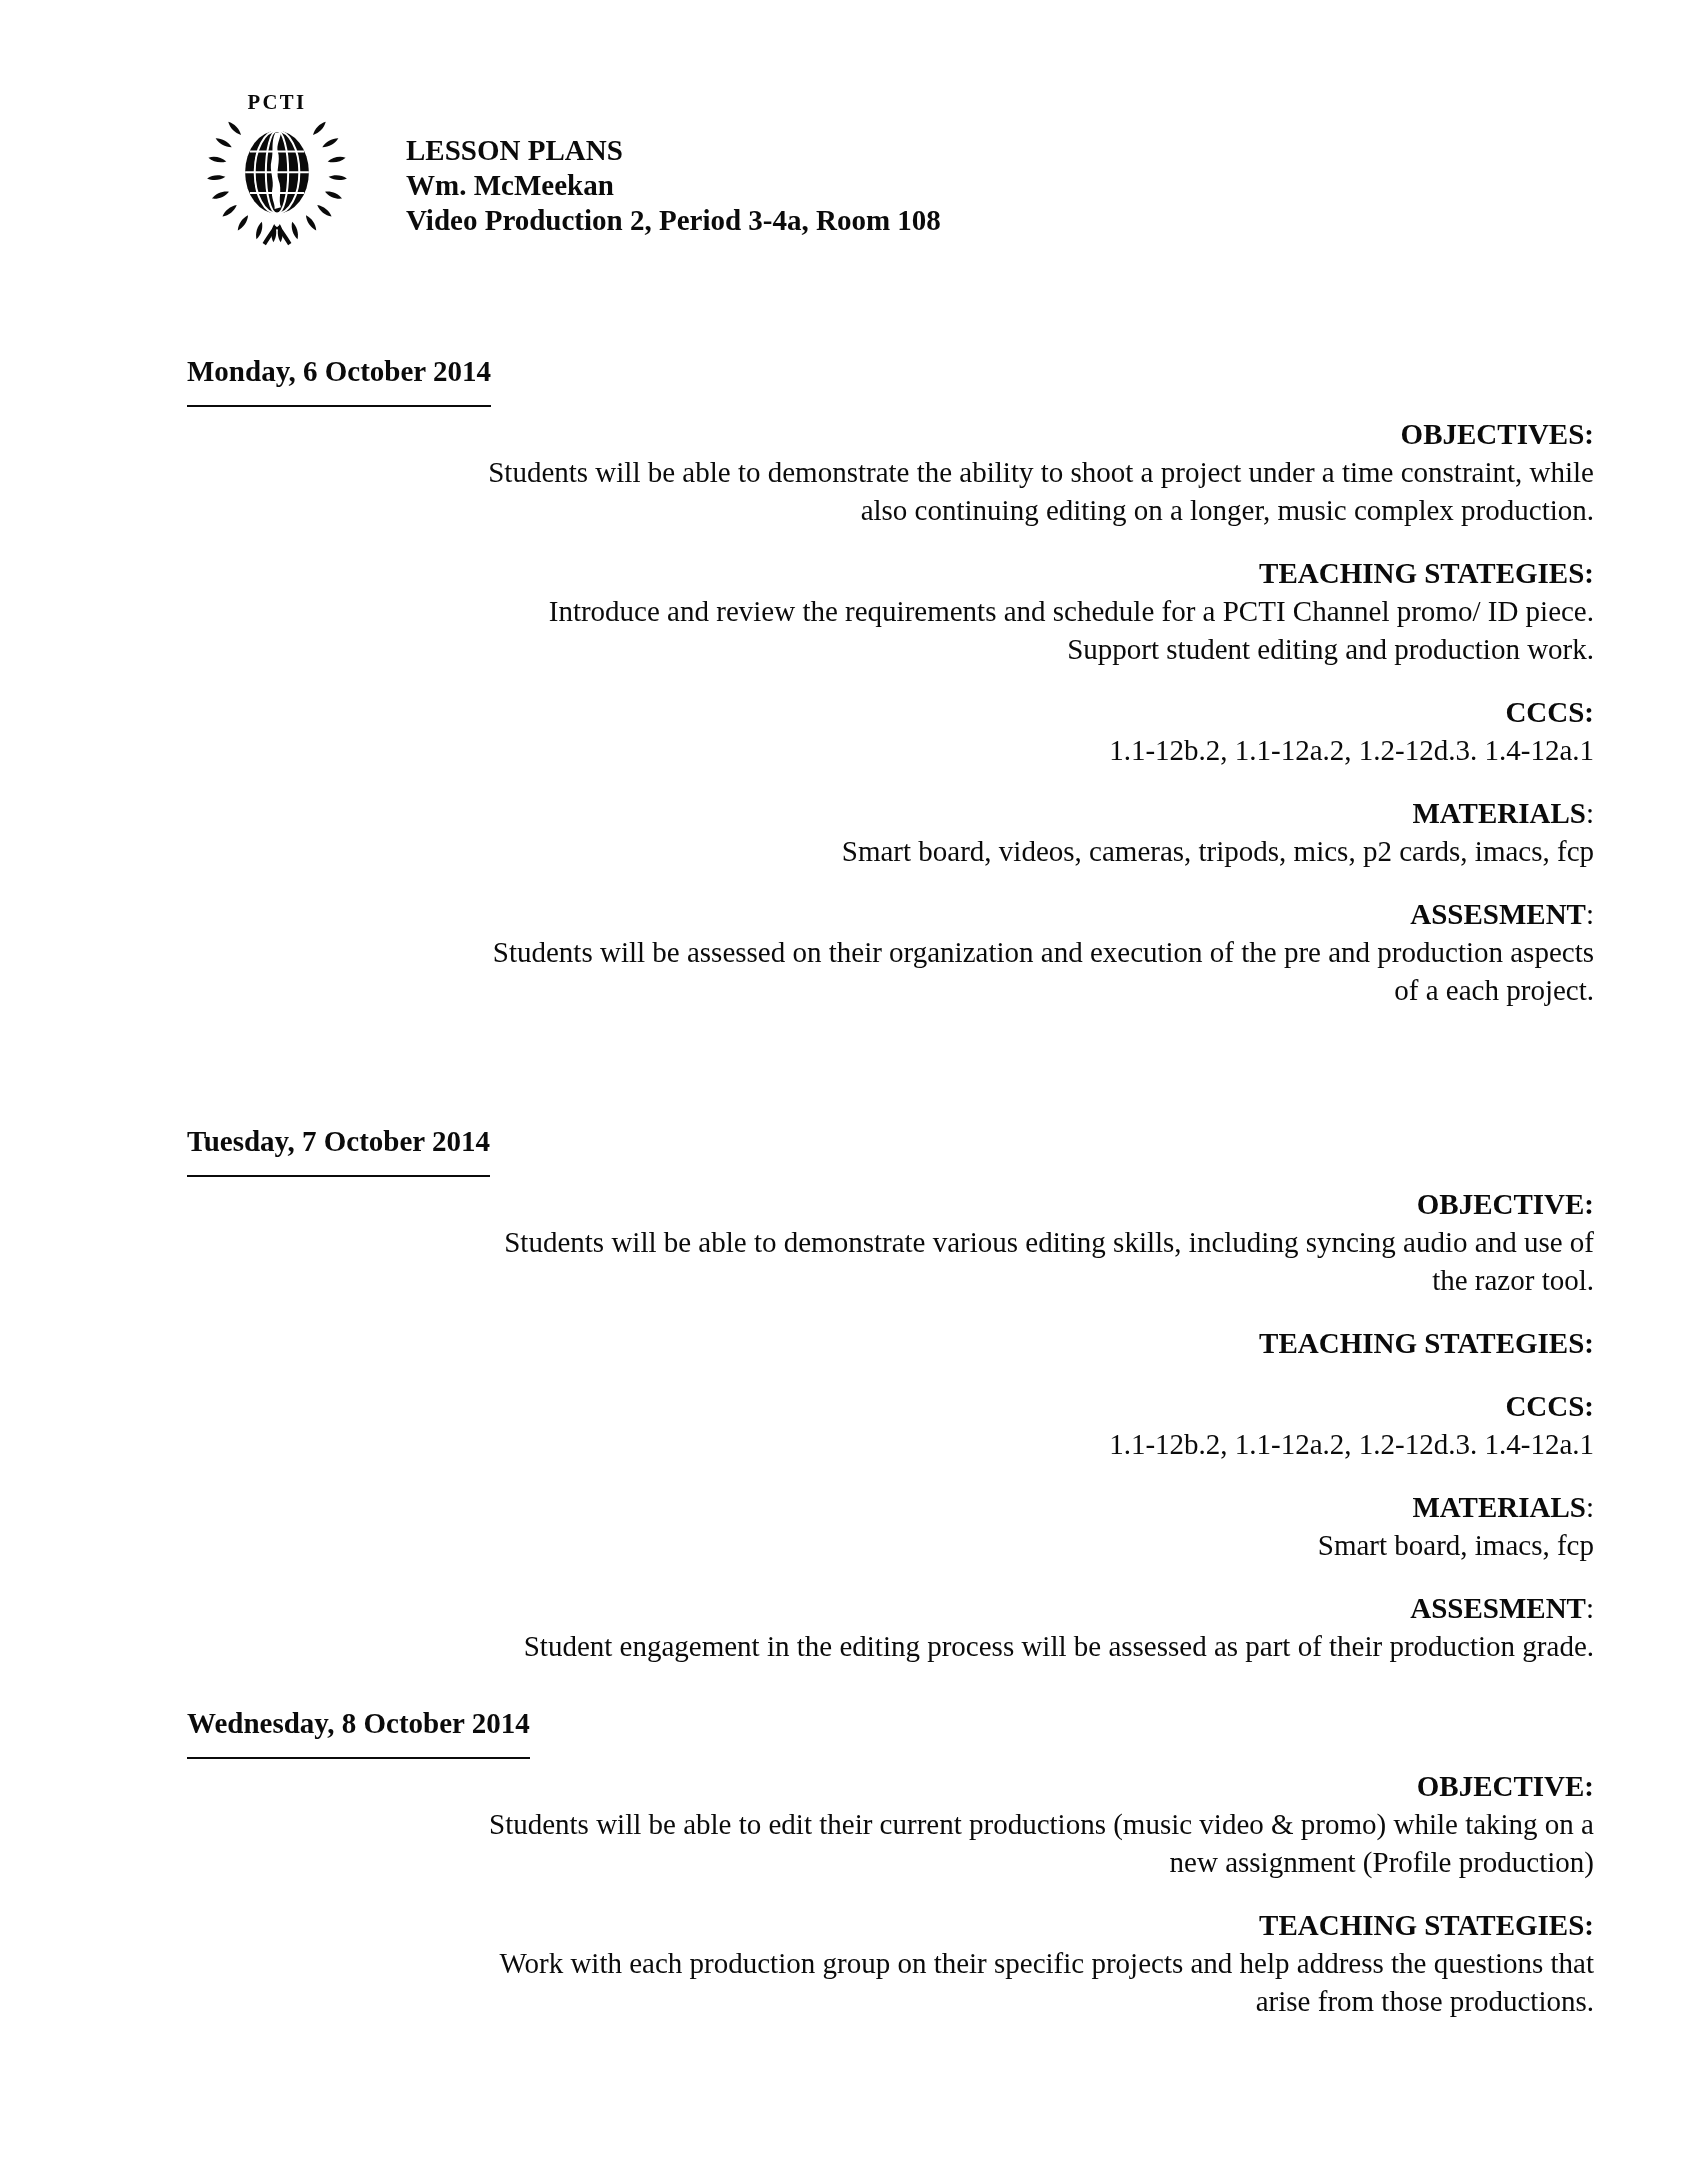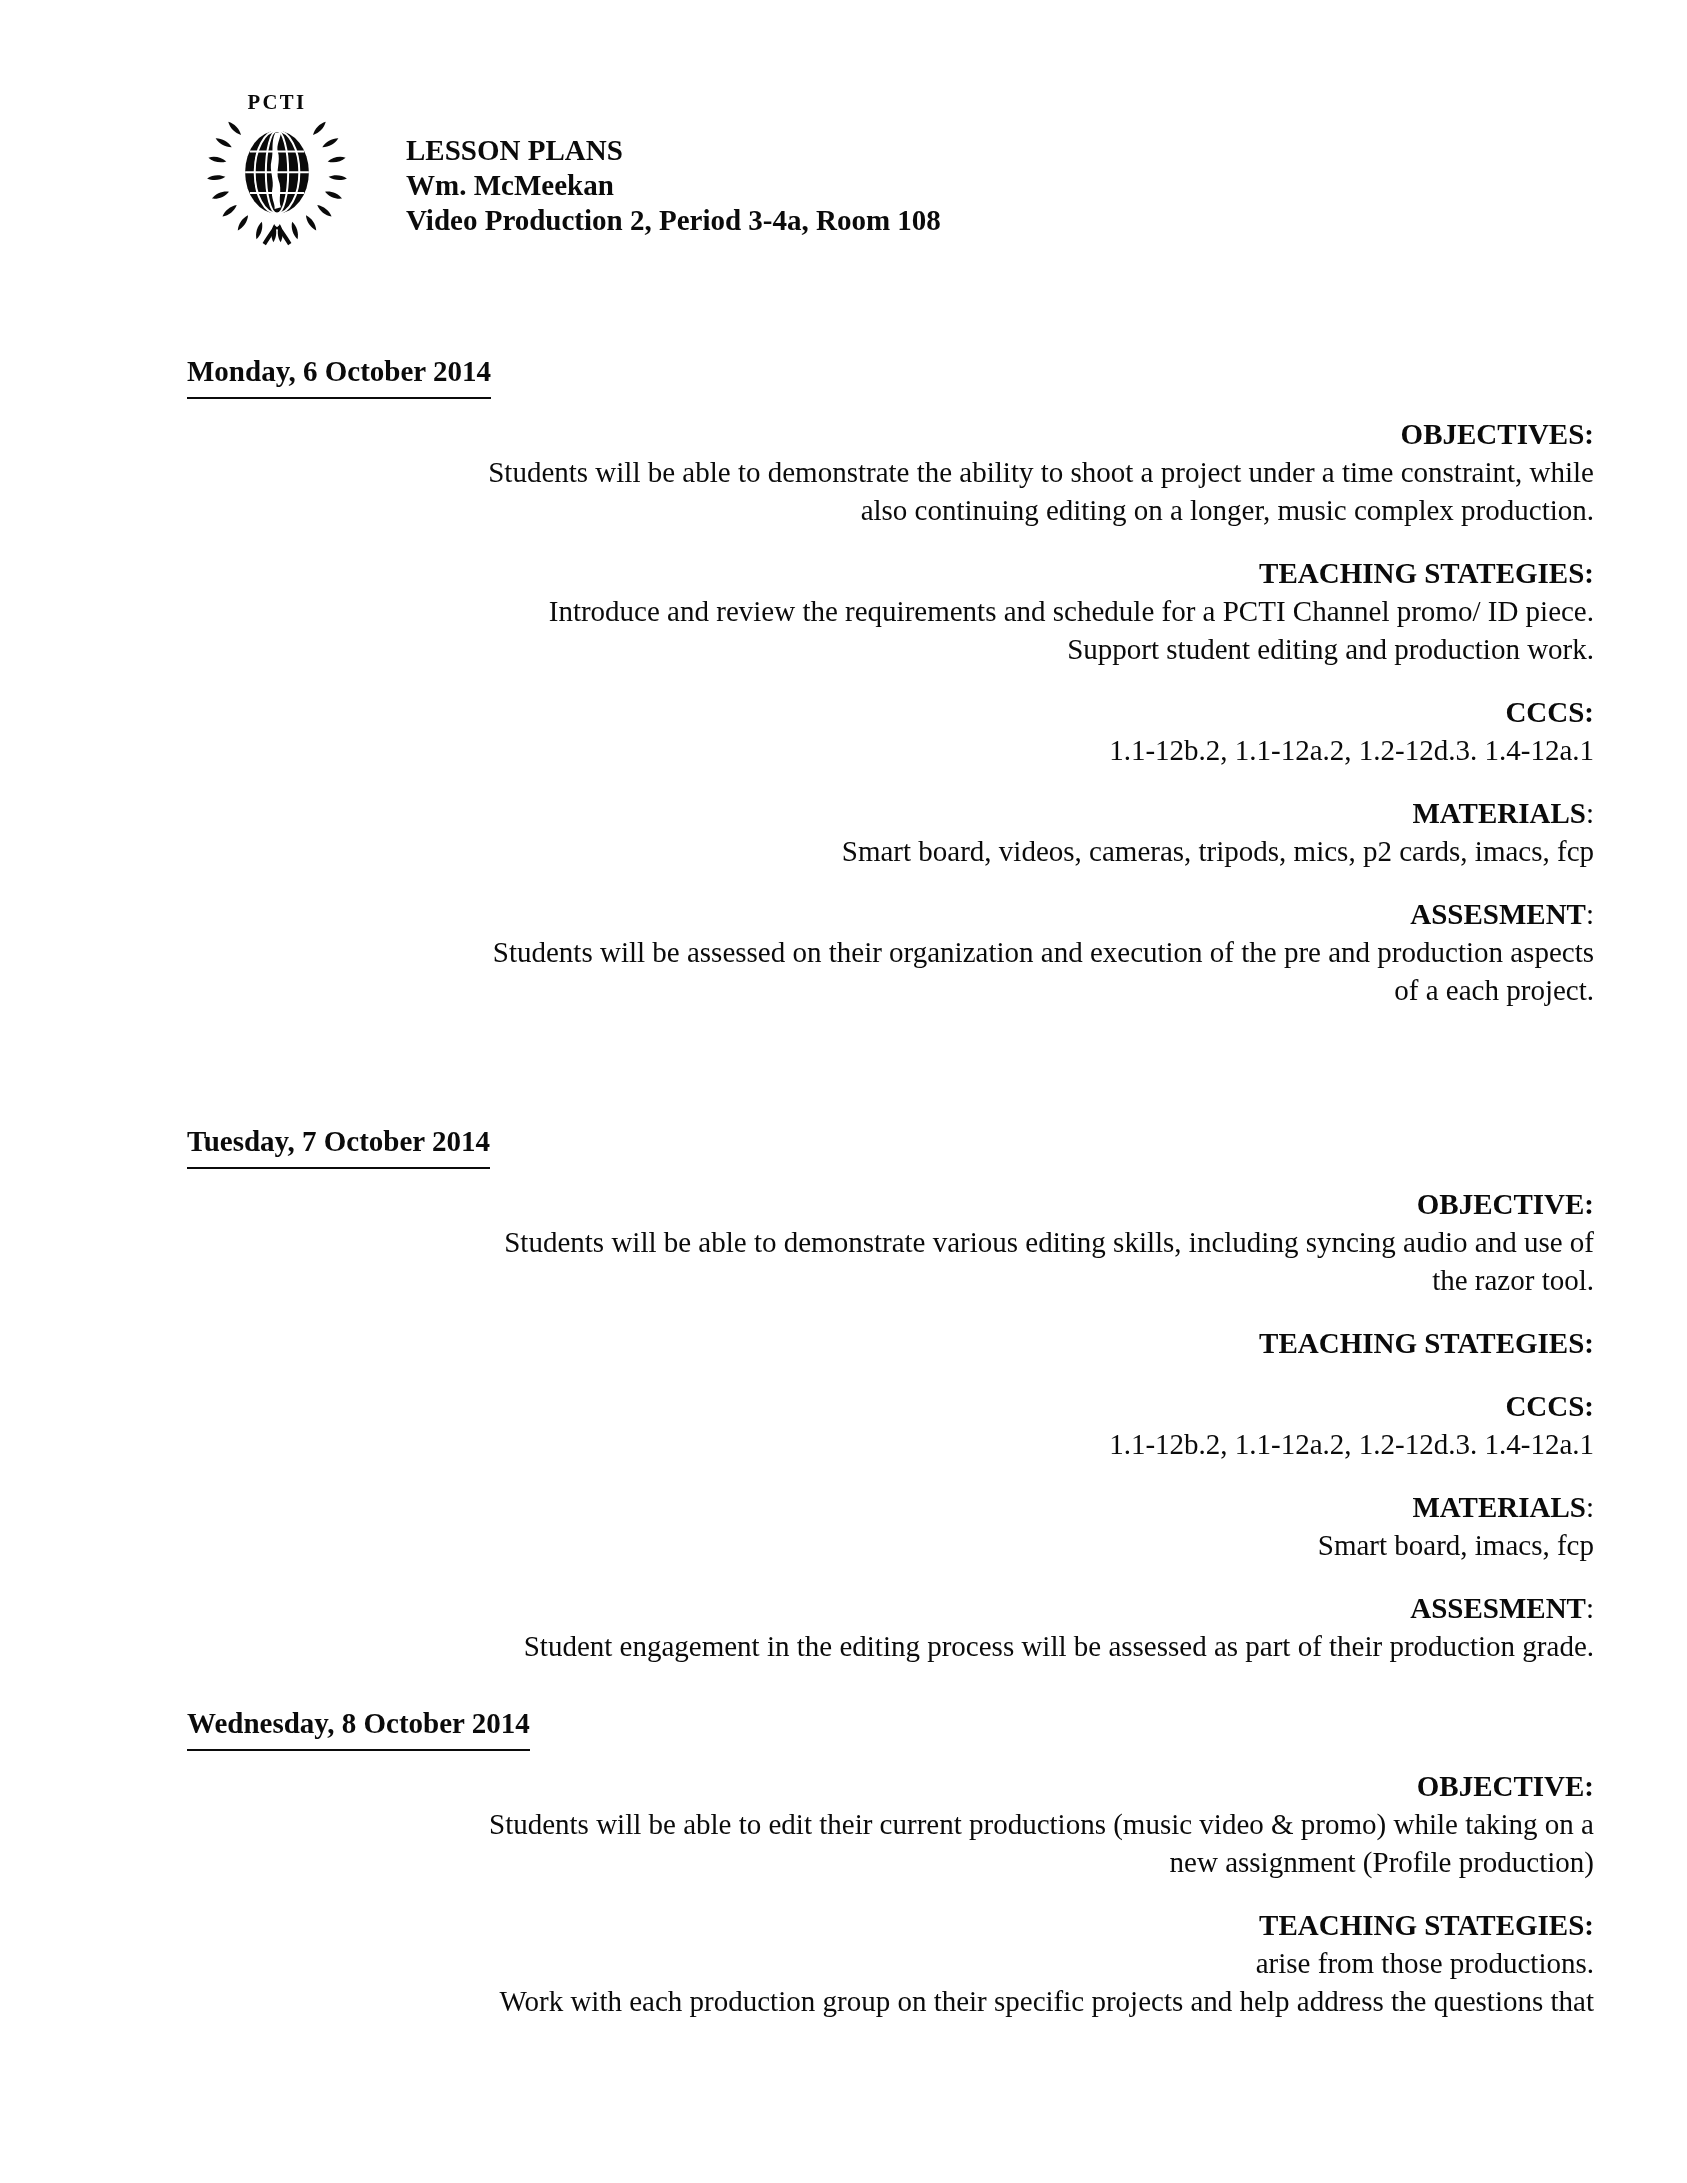--- a/index.html
+++ b/index.html
@@ -40,21 +40,21 @@
   }
   
   .day-heading {
     font-size: 29px;
     font-weight: bold;
     line-height: 38px;
     margin: 0;
   }
   .day-heading .u {
     border-bottom: 2.5px solid #0b0b0b;
-    padding-bottom: 10px;
+    padding-bottom: 18px;
   }
   .day { margin: 0; }
   .day-monday    { margin-top: 107px; }
   .day-tuesday   { margin-top: 113px; font-family: Liberation Serif, serif; }
   .day-wednesday { margin-top: 39px; }
   .sec { margin-top: 25px; text-align: right; }
   .sec-label {
     font-size: 29px;
     line-height: 38px;
     white-space: nowrap;
@@ -218,19 +218,19 @@
         <span class="b">OBJECTIVE:</span>
       </div>
       <div class="line">Students will be able to edit their current productions (music video &amp; promo) while taking on a</div>
       <div class="line">new assignment (Profile production)</div>
     </div>
 
     <div class="sec">
       <div class="sec-label">
         <span class="b">TEACHING STATEGIES:</span>
       </div>
+      <div class="line">Work with each production group on their specific projects and help address the questions that</div>
       <div class="line">arise from those productions.</div>
-      <div class="line">Work with each production group on their specific projects and help address the questions that</div>
     </div>
   </section>
 
 </div>
 
 
 </body></html>

